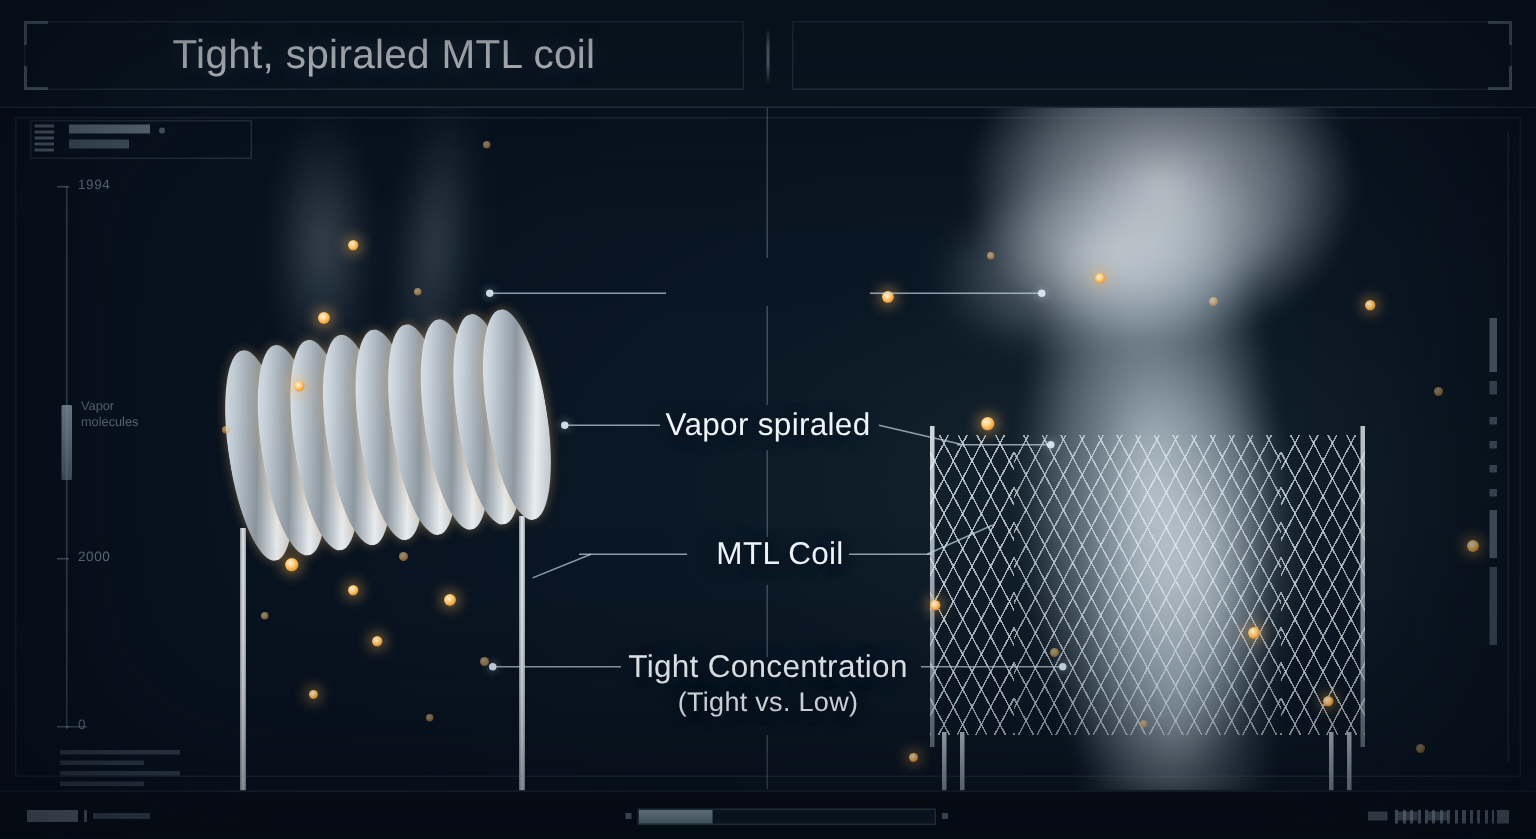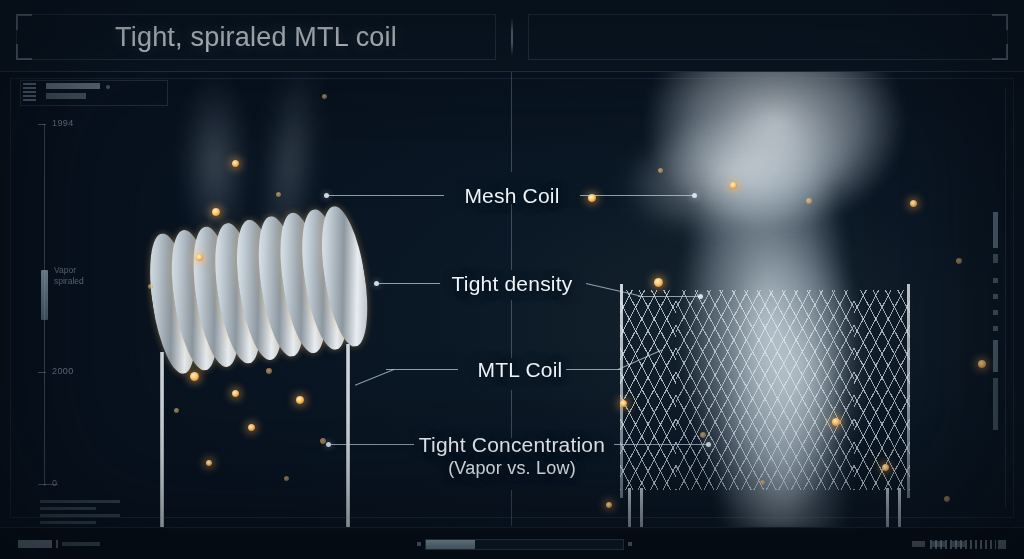--- a/index.html
+++ b/index.html
@@ -428,48 +428,47 @@
     <div class="center-guide" style="top:132px; height:66px;"></div>
     <div class="center-guide" style="top:228px; height:58px;"></div>
     <div class="center-guide" style="top:318px; height:48px;"></div>
     <div class="center-guide" style="top:418px; height:36px;"></div>
 
     <div class="callout" style="top:110px; height:26px;">
       <div class="lead" style="left:328px; width:116px; top:13px;"></div>
       <div class="lead-dot" style="left:324px; top:11px;"></div>
       <div class="lead" style="left:580px; width:114px; top:13px;"></div>
       <div class="lead-dot" style="left:692px; top:11px;"></div>
-      <div class="ctext">Mesh Coil</div>
     </div>
 
     <div class="callout" style="top:198px; height:26px;">
       <div class="lead" style="left:378px; width:62px; top:13px;"></div>
       <div class="lead-dot" style="left:374px; top:11px;"></div>
       <div class="lead" style="left:586px; width:56px; top:13px; transform:rotate(13deg); transform-origin:left center;"></div>
       <div class="lead" style="left:638px; width:62px; top:26px;"></div>
       <div class="lead-dot" style="left:698px; top:24px;"></div>
-      <div class="ctext">Tight density</div>
+      <div class="ctext">Vapor spiraled</div>
     </div>
 
     <div class="callout" style="top:284px; height:26px;padding-left:16px;">
       <div class="lead" style="left:386px; width:72px; top:13px;"></div>
       <div class="lead" style="left:352px; width:42px; top:13px; transform:rotate(-22deg); transform-origin:right center;"></div>
       <div class="lead" style="left:566px; width:56px; top:13px;"></div>
       <div class="lead" style="left:618px; width:48px; top:13px; transform:rotate(-24deg); transform-origin:left center;"></div>
       <div class="ctext">MTL Coil</div>
     </div>
 
     <div class="callout" style="top:358px; height:50px;">
       <div class="lead" style="left:330px; width:84px; top:14px;"></div>
       <div class="lead-dot" style="left:326px; top:12px;"></div>
       <div class="lead" style="left:614px; width:94px; top:14px;"></div>
       <div class="lead-dot" style="left:706px; top:12px;"></div>
       <div class="ctext">
         <span>Tight Concentration</span>
-        <span class="sub">(Vapor vs. Low)</span>
+        <span class="sub">(Tight vs. Low)</span>
       </div>
     </div>
 
     <div id="left-hud">
       <div id="hud-toolbar"></div>
       <div id="hud-burger">
         <i></i>
           <i></i>
           <i></i>
           <i></i>
@@ -487,21 +486,21 @@
       <div class="axis-tick" style="top:300px;"></div>
       <div class="axis-tick-label" style="top:294px;">2000</div>
 
       <div class="axis-tick" style="top:412px;"></div>
       <div class="axis-tick-label" style="top:406px;">0</div>
 
       <div id="axis-cap"></div>
       <div id="axis-handle"></div>
       <div id="axis-marker-label">
         <div>Vapor</div>
-        <div>spiraled</div>
+        <div>molecules</div>
       </div>
 
       <div id="hud-footer">
         <i class="mid"></i>
           <i class="short"></i>
           <i class="mid"></i>
           <i class="short"></i>
       </div>
     </div>
 

